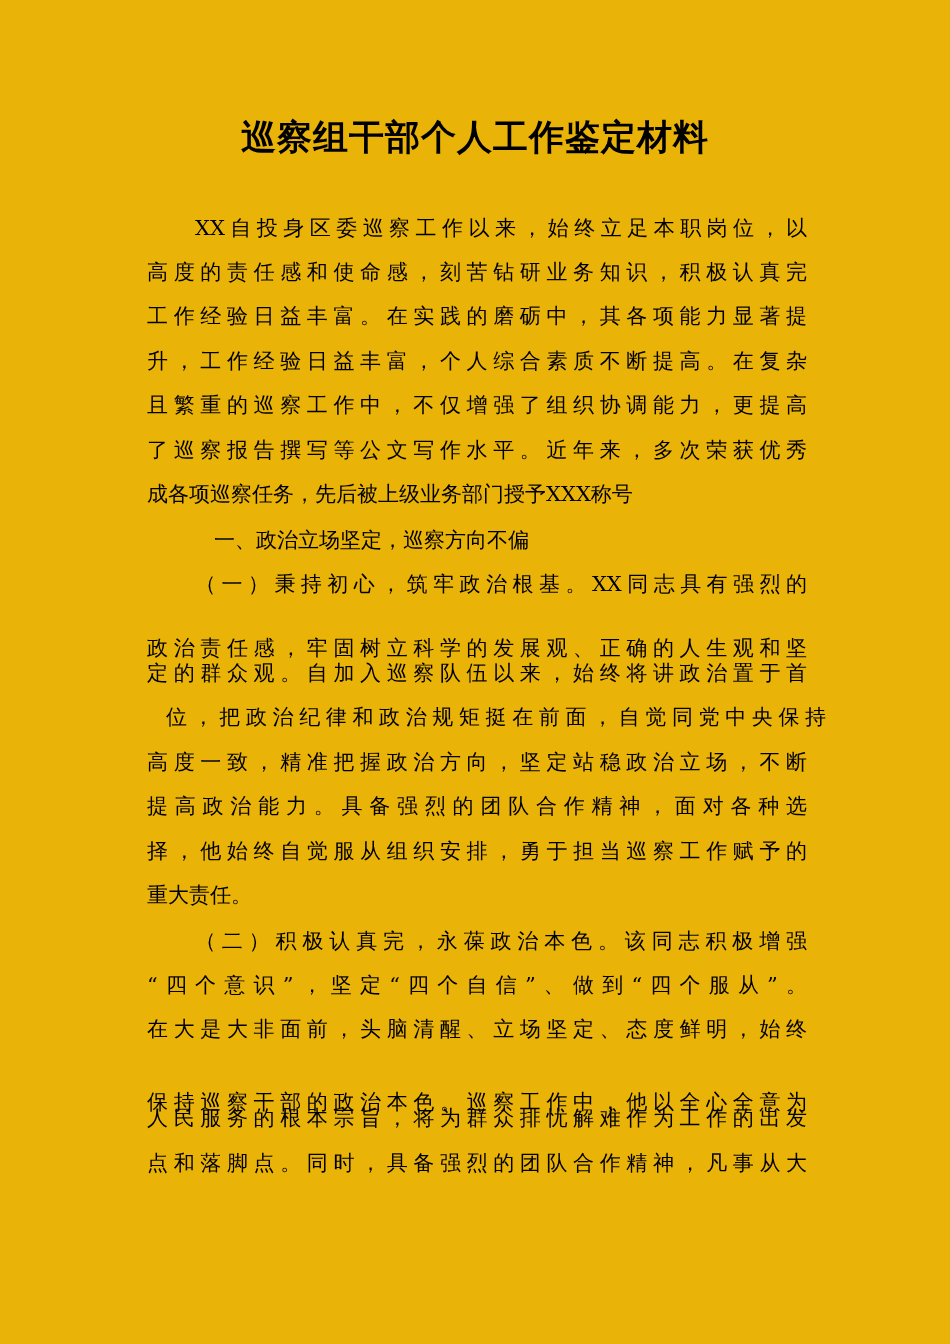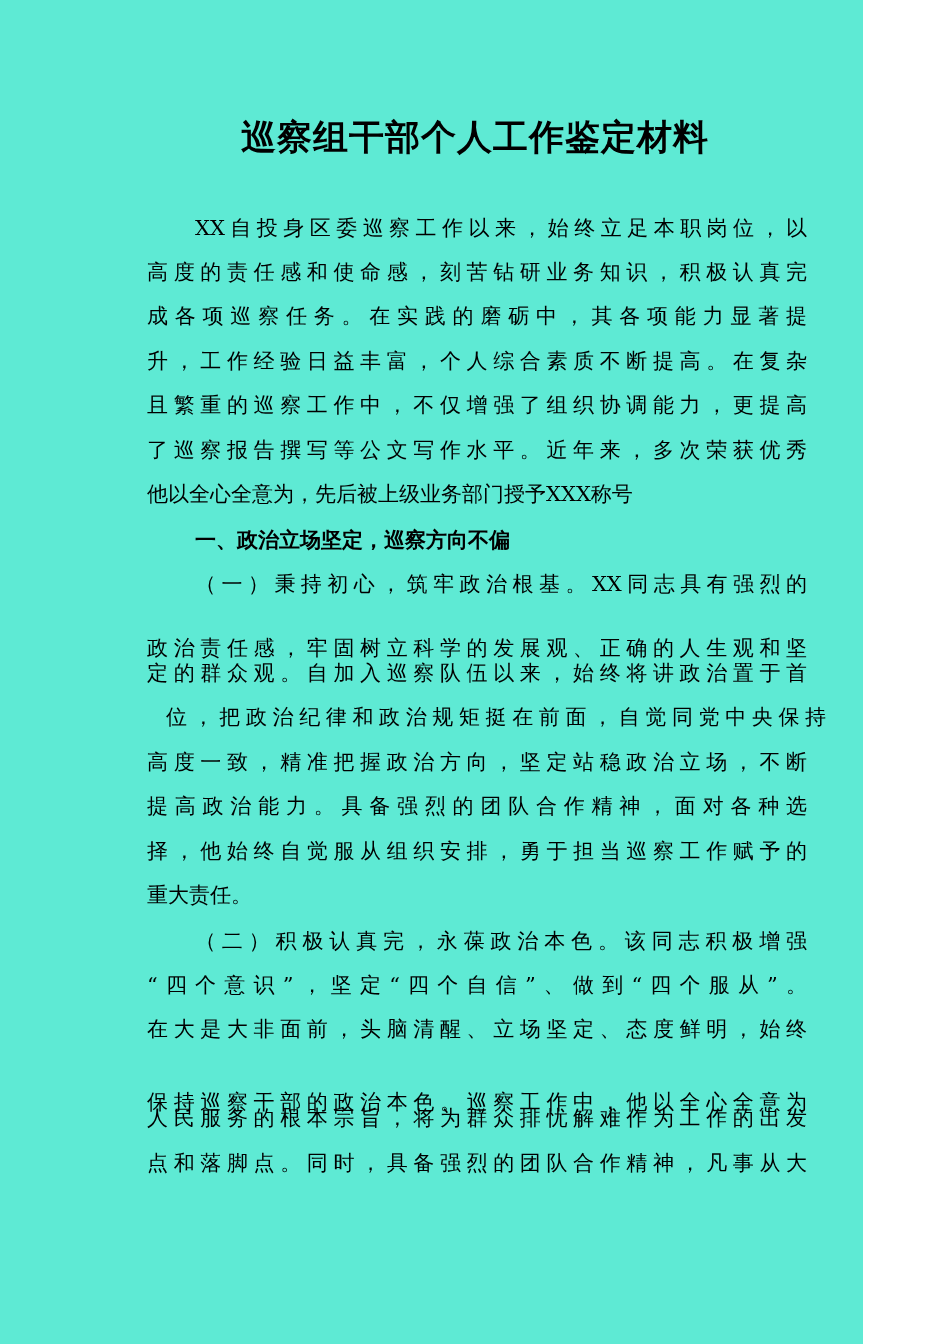--- a/index.html
+++ b/index.html
@@ -1,39 +1,39 @@
 <!DOCTYPE html>
 <html><head>
 <meta charset="utf-8">
 <style>
   html, body { margin: 0; padding: 0; background: #ffffff; }
   body { width: 950px; height: 1344px; position: relative; overflow: hidden;
          font-family: "DejaVu Serif", "Liberation Serif", serif; color: #000; }
-  .page { position: absolute; left: 0; top: 0; width: 863px; height: 1344px; background: #5eead4; }
+  .page { position: absolute; left: 0; top: 0; width: 950px; height: 1344px; background: #eab308; }
   .title { position: absolute; left: 0; width: 950px; top: 112px; text-align: center;
            font-size: 35px; font-weight: bold; letter-spacing: 1px; line-height: 50px; }
   .line { position: absolute; left: 147px; width: 660px; font-size: 21px; line-height: 32px;
           white-space: nowrap; text-align: justify; text-align-last: justify; letter-spacing: 0px; }
   .line.last { text-align-last: left; }
   .indent { left: 195px; width: 612px; }
-  .heading { font-family: "DejaVu Sans", "Liberation Sans", sans-serif; font-weight: bold; text-align-last: left; }
+  .heading { font-family: "DejaVu Sans", "Liberation Sans", sans-serif; font-weight: normal; text-align-last: left; margin-left: 19px; }
 </style>
 </head>
 <body>
 
 <div class="page">
   <div class="title">巡察组干部个人工作鉴定材料</div>
   <div id="body-lines">
       <div class="line indent" style="top: 212px;">XX自投身区委巡察工作以来，始终立足本职岗位，以</div>
       <div class="line" style="top: 256px;">高度的责任感和使命感，刻苦钻研业务知识，积极认真完</div>
-      <div class="line" style="top: 300px;">成各项巡察任务。在实践的磨砺中，其各项能力显著提</div>
+      <div class="line" style="top: 300px;">工作经验日益丰富。在实践的磨砺中，其各项能力显著提</div>
       <div class="line" style="top: 345px;">升，工作经验日益丰富，个人综合素质不断提高。在复杂</div>
       <div class="line" style="top: 389px;">且繁重的巡察工作中，不仅增强了组织协调能力，更提高</div>
       <div class="line" style="top: 434px;">了巡察报告撰写等公文写作水平。近年来，多次荣获优秀</div>
-      <div class="line last" style="top: 478px;">他以全心全意为，先后被上级业务部门授予XXX称号</div>
+      <div class="line last" style="top: 478px;">成各项巡察任务，先后被上级业务部门授予XXX称号</div>
       <div class="line indent heading" style="top: 524px;">一、政治立场坚定，巡察方向不偏</div>
       <div class="line indent" style="top: 568px;">（一）秉持初心，筑牢政治根基。XX同志具有强烈的</div>
       <div class="line" style="top: 632px;">政治责任感，牢固树立科学的发展观、正确的人生观和坚</div>
       <div class="line" style="top: 657px;">定的群众观。自加入巡察队伍以来，始终将讲政治置于首</div>
       <div class="line" style="top: 701px; margin-left: 19px;">位，把政治纪律和政治规矩挺在前面，自觉同党中央保持</div>
       <div class="line" style="top: 746px;">高度一致，精准把握政治方向，坚定站稳政治立场，不断</div>
       <div class="line" style="top: 790px;">提高政治能力。具备强烈的团队合作精神，面对各种选</div>
       <div class="line" style="top: 835px; font-family: Liberation Serif, serif;">择，他始终自觉服从组织安排，勇于担当巡察工作赋予的</div>
       <div class="line last" style="top: 879px;">重大责任。</div>
       <div class="line indent" style="top: 925px;">（二）积极认真完，永葆政治本色。该同志积极增强</div>

